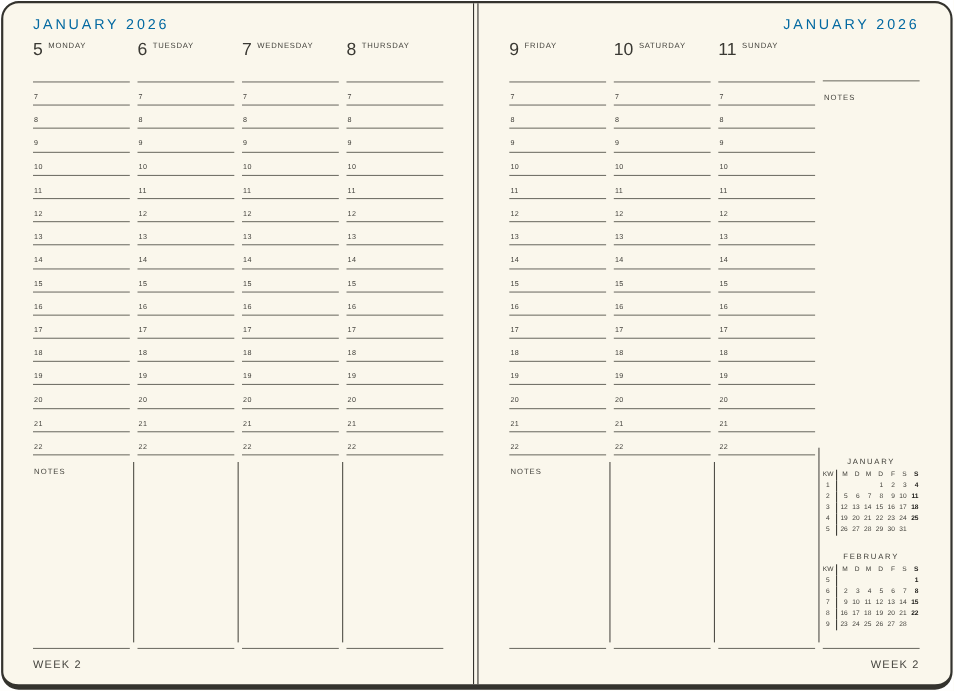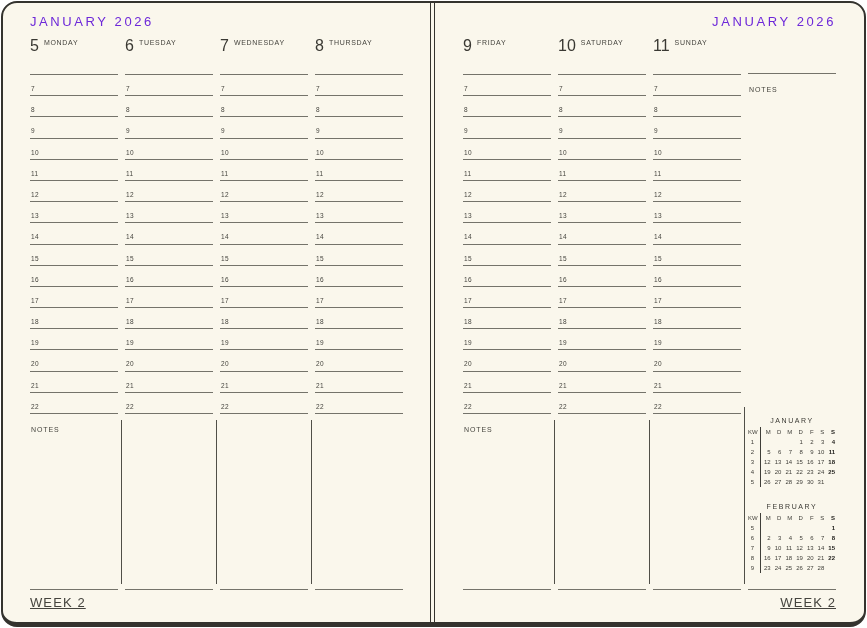--- a/index.html
+++ b/index.html
@@ -15,21 +15,21 @@
   }
   .spine{
     position:absolute;left:430px;top:3px;bottom:6px;width:3px;
     border-left:1.5px solid #34332e;border-right:1.5px solid #34332e;
   }
   .page{position:absolute;top:3px;height:618px;}
   .page-left{left:3px;width:428px;}
   .page-right{left:436px;width:428px;}
   .month-title{
     position:absolute;top:11px;font-size:13px;letter-spacing:2.6px;
-    color:#6d28d9;white-space:nowrap;
+    color:#0369a1;white-space:nowrap;
   }
   .page-left .month-title{left:27px;}
   .page-right .month-title{right:28px;text-align:right;}
   .cols{
     position:absolute;left:27px;right:28px;top:33px;bottom:31px;
     display:flex;gap:7px;
   }
   .day-col{
     flex:1;display:flex;flex-direction:column;min-width:0;
     border-bottom:1px solid #74736a;
@@ -66,23 +66,22 @@
     margin-bottom:3px;
   }
   .mc-grid{display:grid;grid-template-columns:13px repeat(7,1fr);}
   .mc-cell{
     font-size:6px;height:10px;line-height:10px;text-align:right;
     padding-right:1px;color:#3f3e38;white-space:nowrap;
   }
   .mc-kw{border-right:1px solid #3f3e38;padding-right:3px;text-align:center;}
   .mc-bold{font-weight:bold;color:#23221e;}
   .week-label{
-    position:absolute;bottom:11px;font-size:13px;letter-spacing:1.1px;
+    position:absolute;bottom:11px;font-size:10px;letter-spacing:1.1px;
     color:#45443e;
-    text-decoration:underline;
   }
   .page-left .week-label{left:27px;}
   .page-right .week-label{right:28px;}
 </style>
 </head>
 <body>
 
 <div class="spread"></div>
 
 <div class="page page-left">

